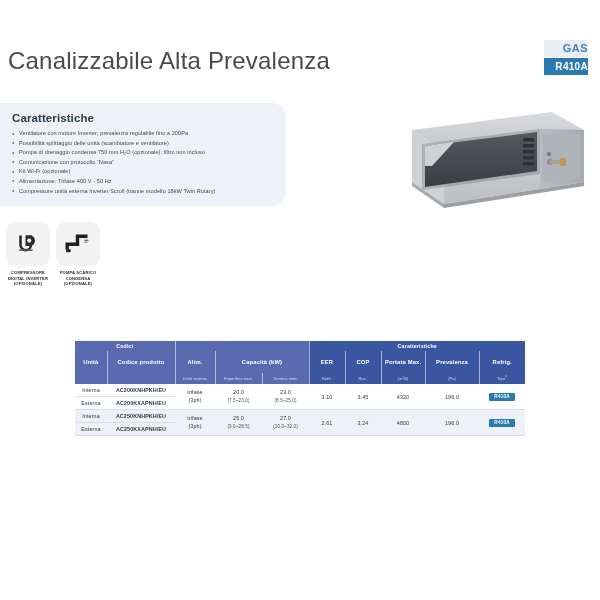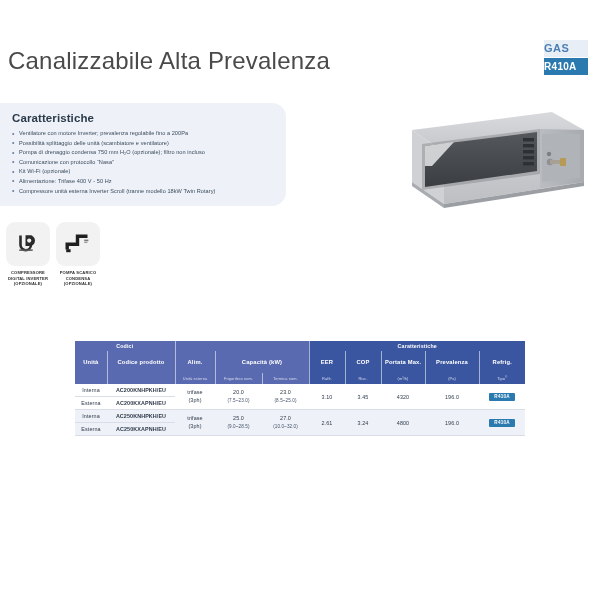--- a/index.html
+++ b/index.html
@@ -29,21 +29,21 @@
     letter-spacing: 0.2px;
     white-space: nowrap;
   }
 
   
   .gas-badge {
     position: absolute;
     left: 544px;
     top: 40px;
     width: 44px;
-    text-align: left;
+    text-align: right;
   }
   .gas-badge .gas-row {
     background: #e8eef5;
     color: #4a7fb5;
     font-size: 11px;
     font-weight: 700;
     letter-spacing: 0.5px;
     padding: 2px 0 2px 0;
     line-height: 13px;
   }

